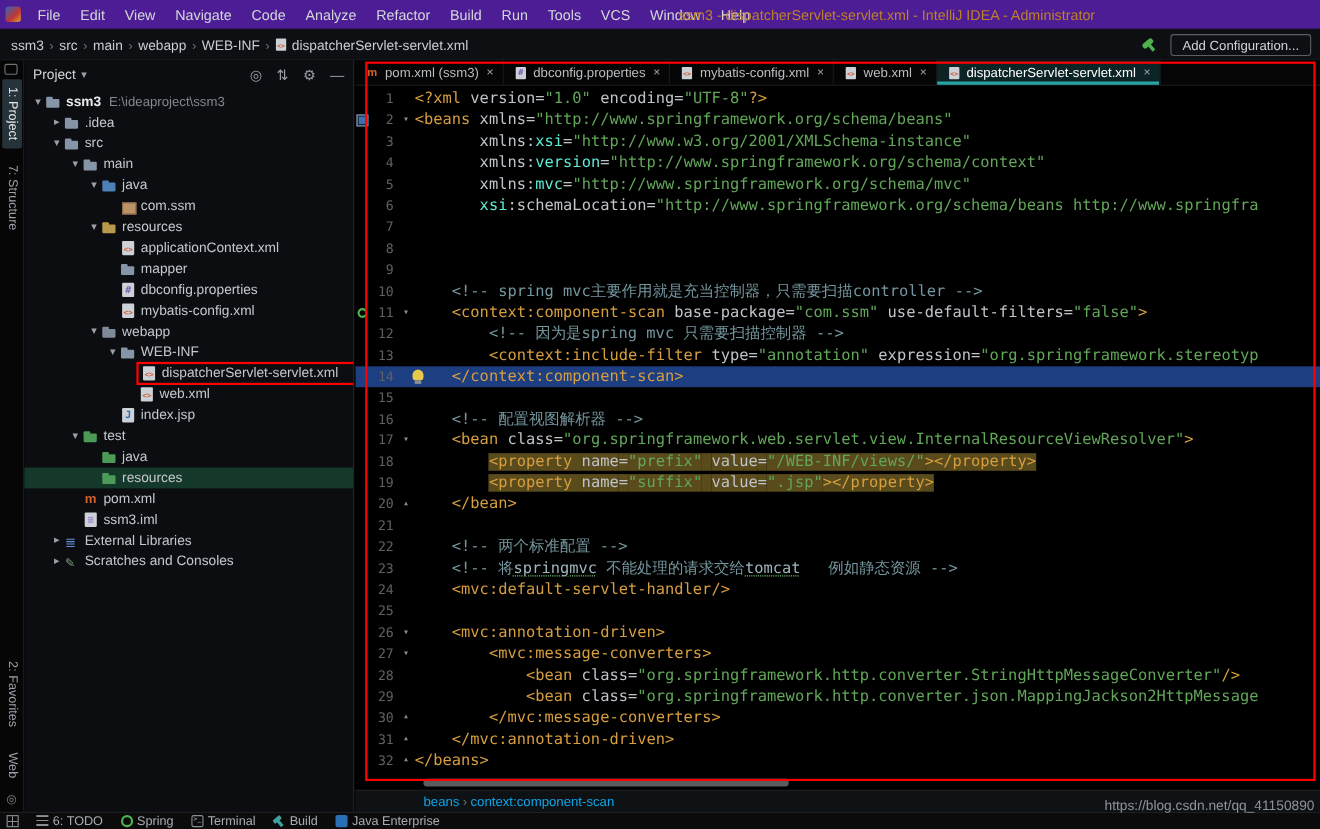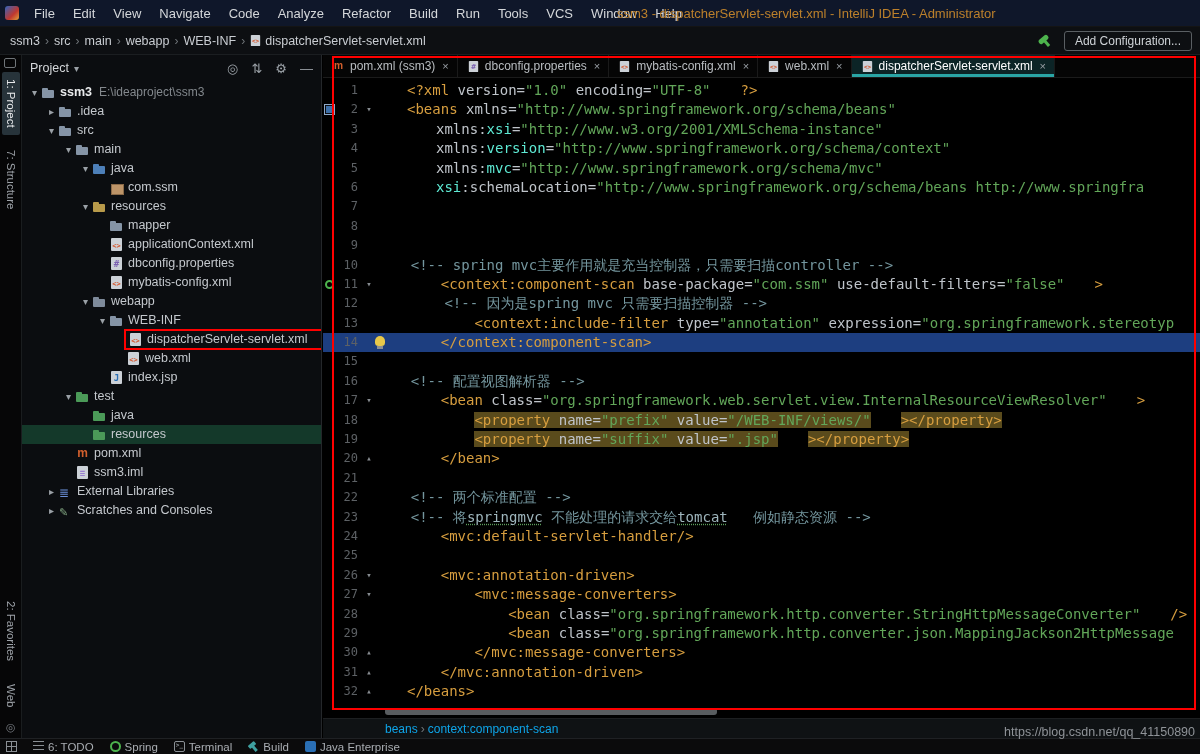--- a/index.html
+++ b/index.html
@@ -1,21 +1,21 @@
 <!DOCTYPE html>
 <html><head>
 <meta charset="utf-8">
 <style>
   * { margin:0; padding:0; box-sizing:border-box; }
   html,body { background:#000; }
   body { font-family:"Liberation Sans", sans-serif; }
   #root { position:relative; width:1200px; height:754px; background:#000; overflow:hidden; color:#b9bdc2; }
 
   
-  .menubar { position:absolute; top:0; left:0; right:0; height:27px; background:#0f172a; display:flex; align-items:center; border-bottom:1px solid #141414; }
+  .menubar { position:absolute; top:0; left:0; right:0; height:27px; background:#4c1d95; display:flex; align-items:center; border-bottom:1px solid #141414; }
   .app-icon { width:14px; height:14px; margin:0 6px 0 5px; border-radius:3px; background:linear-gradient(135deg,#2f65c0,#c0372f 60%,#e0a23a); }
   .menu-item { padding:0 9px; font-size:13px; color:#d4d7da; cursor:default; }
   .win-title { position:absolute; left:617px; font-size:13px; color:#bc802b; white-space:nowrap; }
 
   
   .navbar { position:absolute; top:27px; left:0; right:0; height:28px; background:#0d0f12; border-bottom:1px solid #1b1e21; display:flex; align-items:center; padding:0 8px; }
   .bc-item { font-size:12.5px; color:#c9cdd2; padding:0 2px; cursor:default; }
   .bc-sep { color:#6f7478; font-size:12px; padding:0 3px; }
   .navbar-right { margin-left:auto; display:flex; align-items:center; gap:12px; }
   .wrench { width:15px; height:15px; position:relative; }
@@ -75,21 +75,21 @@
   .tab-close { margin-left:7px; color:#9aa0a6; font-size:11px; }
 
   .code-area { flex:1; position:relative; overflow:hidden; padding-top:3px; font-family:"DejaVu Sans Mono",monospace; }
   .code-line { display:flex; height:19.4px; line-height:19.4px; font-size:14px; position:relative; }
   .code-line.caret-line { background:#1d3e80; }
   .g-licon { width:14px; flex:none; position:relative; }
   .g-num { width:24px; flex:none; text-align:right; padding-right:3px; color:#5d6165; font-size:12px; }
   .g-fold { width:16px; flex:none; text-align:center; color:#878c91; font-size:9px; cursor:default; }
   .code-text { white-space:pre; }
   .sg-d { color:#bfc4ca; } .sg-a { color:#bfc4ca; } .sg-n { color:#5eead4; }
-  .sg-v { color:#62a659; } .sg-t { color:#d79e3f;margin-left:30px; } .sg-c { color:#74969e; }
+  .sg-v { color:#62a659; } .sg-t { color:#d79e3f; } .sg-c { color:#74969e; }
   .sg-cu { color:#9fb6bd; text-decoration:underline dotted #5c9e5c; text-underline-offset:2px; }
   .sel { background:#5a4b1c; }
   .gl-grid { position:absolute; left:2px; top:5px; width:9px; height:9px; background:#3d6fa8;
              box-shadow:inset 0 0 0 1px #0b0d10; outline:1px solid #8ea8c8; }
   .gl-spring { position:absolute; left:2px; top:5px; width:9px; height:9px; border:2px solid #4db34d; border-radius:50%; }
   .bulb { position:absolute; left:52px; top:3px; width:10px; height:10px; background:#e8c84a; border-radius:50% 50% 35% 35%; }
   .bulb::after { content:""; position:absolute; left:2px; top:10px; width:6px; height:3px; background:#8a8f94; }
   .hscroll { position:absolute; left:62px; bottom:3px; width:332px; height:7px; background:#595d60; border-radius:3px; }
 
   .crumbbar { height:20px; border-top:1px solid #1d1f21; background:#0f1214; display:flex; align-items:center; padding-left:62px; }
@@ -214,27 +214,27 @@
           <span class="ic ic-package"></span>
           <span class="tree-label">com.ssm</span>
         </div>
         <div class="tree-row" style="padding-left: 57px;">
           <span class="chev">▾</span>
           <span class="ic ic-folder ic-folder-gold"></span>
           <span class="tree-label">resources</span>
         </div>
         <div class="tree-row" style="padding-left: 74px;">
           <span class="chev"></span>
+          <span class="ic ic-file ic-xml"></span>
+          <span class="tree-label">applicationContext.xml</span>
+        </div>
+        <div class="tree-row" style="padding-left: 74px;">
+          <span class="chev"></span>
           <span class="ic ic-folder"></span>
           <span class="tree-label">mapper</span>
-        </div>
-        <div class="tree-row" style="padding-left: 74px;">
-          <span class="chev"></span>
-          <span class="ic ic-file ic-xml"></span>
-          <span class="tree-label">applicationContext.xml</span>
         </div>
         <div class="tree-row" style="padding-left: 74px;">
           <span class="chev"></span>
           <span class="ic ic-file ic-props"></span>
           <span class="tree-label">dbconfig.properties</span>
         </div>
         <div class="tree-row" style="padding-left: 74px;">
           <span class="chev"></span>
           <span class="ic ic-file ic-xml"></span>
           <span class="tree-label">mybatis-config.xml</span>

